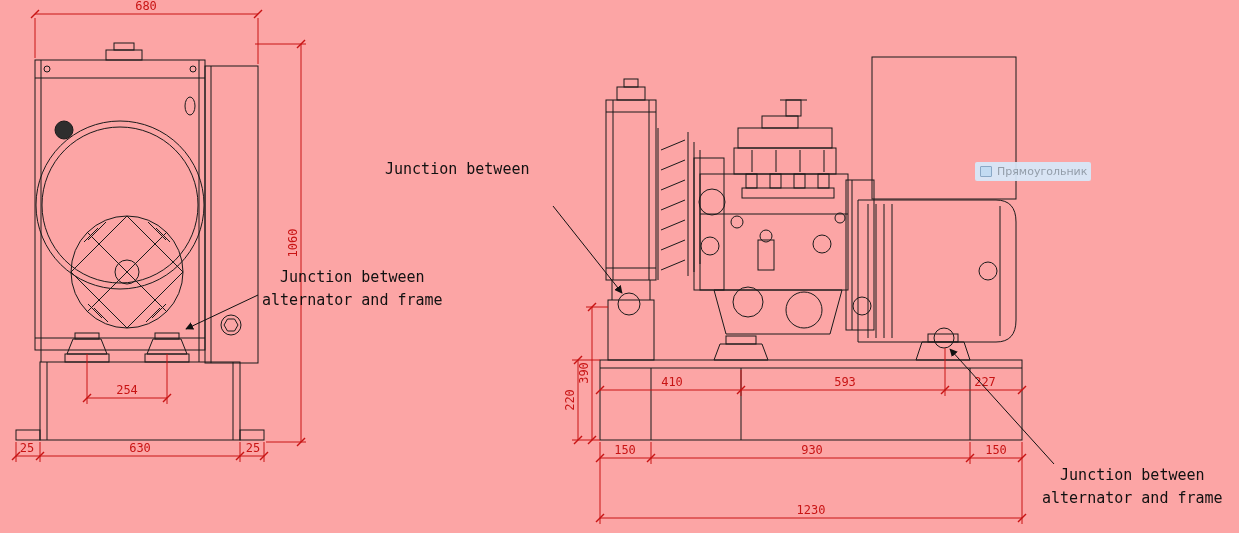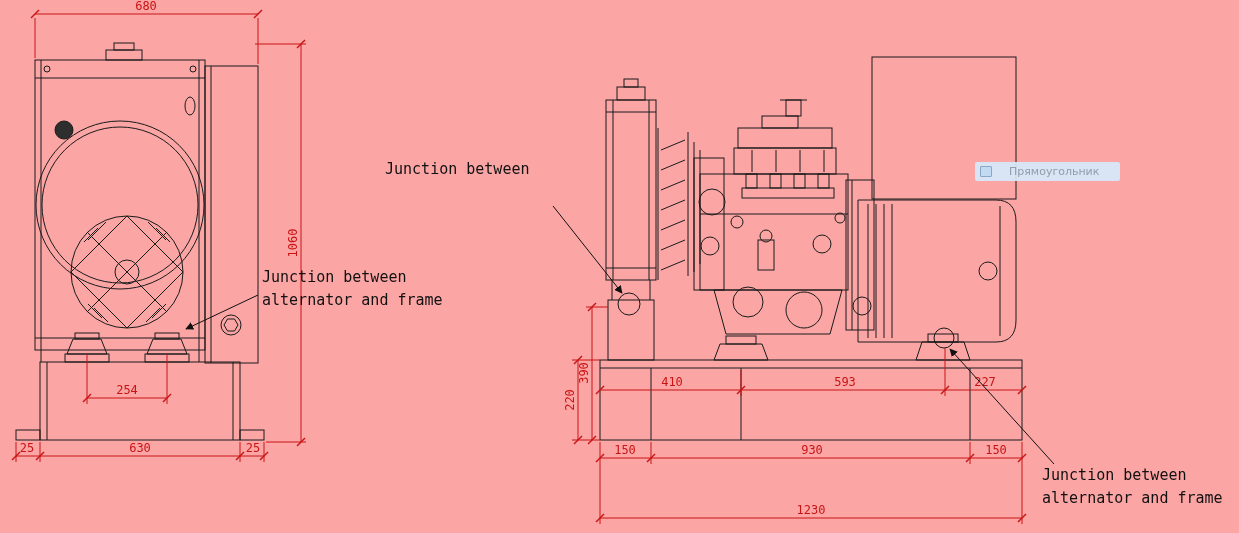--- a/index.html
+++ b/index.html
@@ -4,24 +4,24 @@
 <style>
   html,body{margin:0;padding:0;background:#ffffff;}
   #canvas{position:relative;width:1239px;height:533px;background:#fca5a5;overflow:hidden;
           font-family:"DejaVu Sans Mono", monospace;}
   #drawing{position:absolute;left:0;top:0;}
   .draw{stroke:#1a1a1a;fill:none;stroke-width:1;}
   .red{stroke:#c81414;fill:none;stroke-width:1;}
   .tick{stroke:#c81414;stroke-width:1.4;}
   .dim{font:12px "DejaVu Sans Mono", monospace;fill:#c81414;stroke:none;}
   .ann{position:absolute;font:15px/23px "DejaVu Sans Mono", monospace;color:#111;
-       white-space:nowrap;}
+       white-space:nowrap;text-align:center;}
   .ann span{display:block;}
   #tooltip{position:absolute;left:975px;top:162px;height:19px;display:flex;align-items:center;
-           gap:17px;padding:0 21px 0 5px;background:rgba(214,233,251,0.92);border-radius:2px;
+           gap:5px;padding:0 4px 0 5px;background:rgba(214,233,251,0.92);border-radius:2px;
            font:11px "DejaVu Sans", "Liberation Sans", sans-serif;color:#939da9;}
   #tooltip .tt-icon{display:inline-block;width:10px;height:9px;border:1px solid #8aa8c6;
            background:#c2dbf2;border-radius:1px;}
 </style>
 </head>
 <body>
 
 <div id="canvas">
 
 <svg id="drawing" width="1239" height="533" viewBox="0 0 1239 533">

